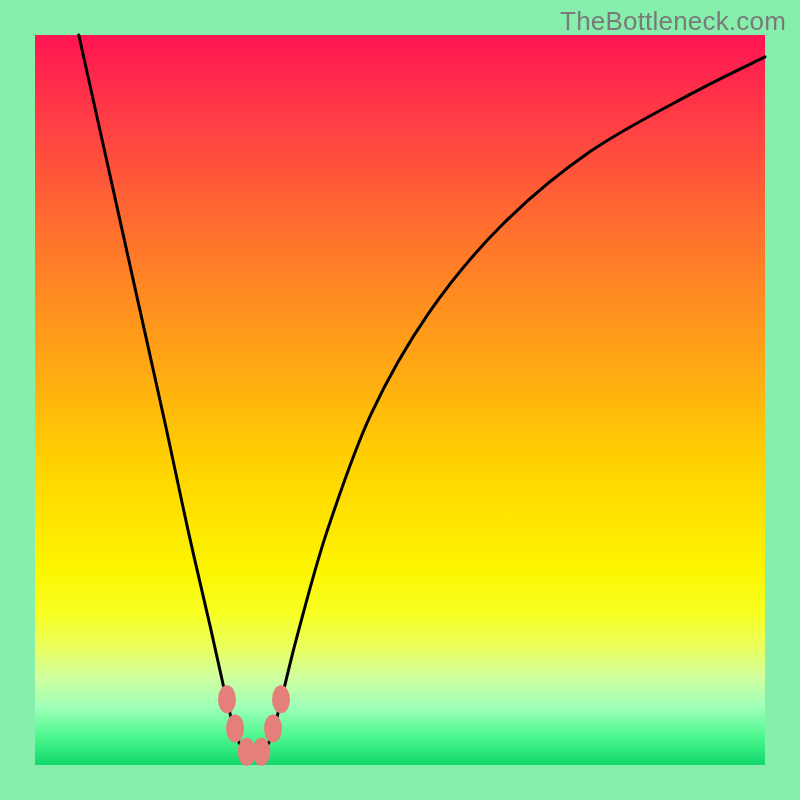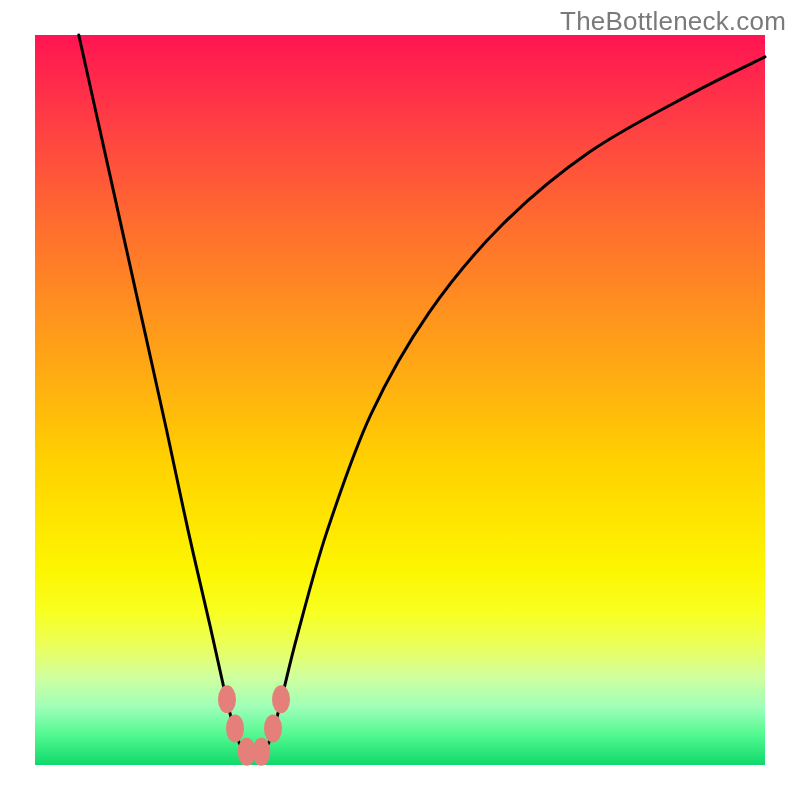--- a/index.html
+++ b/index.html
@@ -1,20 +1,20 @@
 <!DOCTYPE html>
 <html><head>
 <meta charset="utf-8">
 <style>
   * { margin: 0; padding: 0; box-sizing: border-box; }
   html, body { width: 800px; height: 800px; overflow: hidden; background: #000; }
   .outer {
     width: 800px;
     height: 800px;
-    background: #ffffff;
+    background: #86efac;
     position: relative;
   }
   .watermark {
     position: absolute;
     top: 6px;
     right: 14px;
     color: #7a7a7a;
     font-family: Arial, Helvetica, sans-serif;
     font-size: 26px;
     font-weight: 500;

